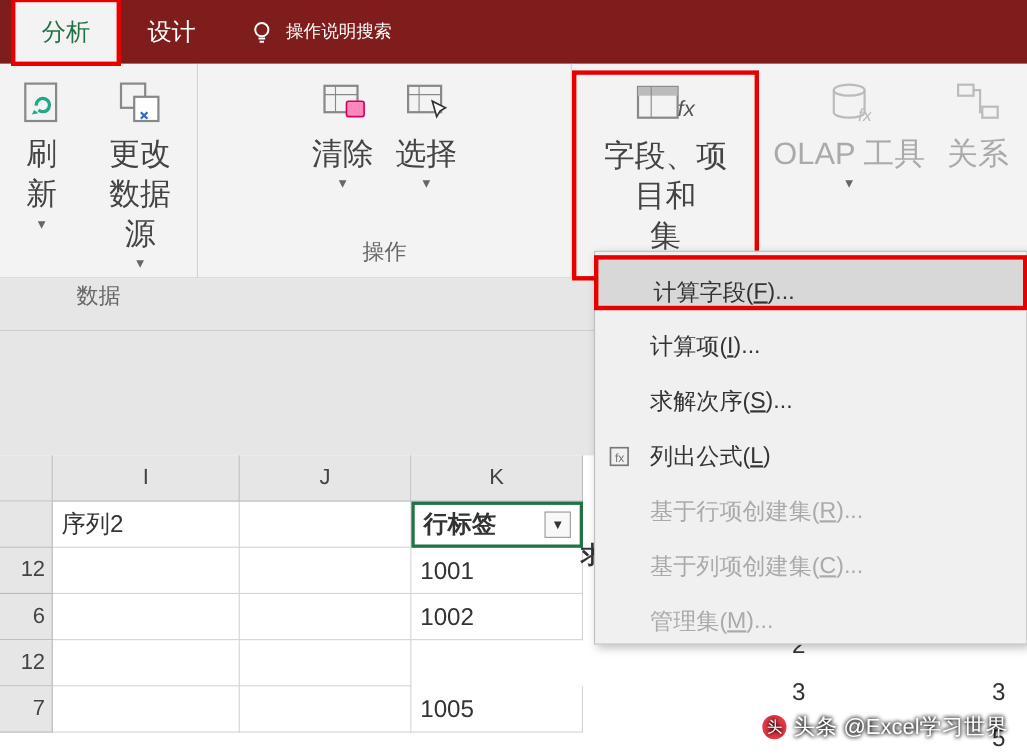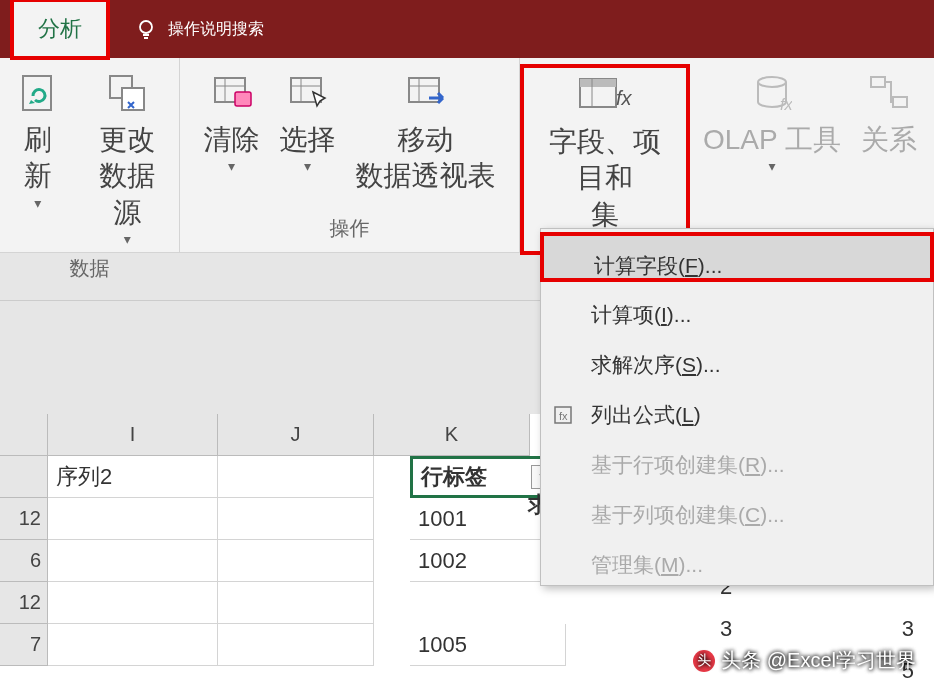--- a/index.html
+++ b/index.html
@@ -32,21 +32,21 @@
     .ch-rowh { width: 48px; }
     .ch-i { width: 170px; }
     .ch-j { width: 156px; }
     .ch-k { width: 156px; }
     
     .row { display: flex; height: 42px; }
     .row-header { width: 48px; background: #e6e6e6; border: 1px solid #bbb; border-top: none; border-left: none; display: flex; align-items: center; justify-content: flex-end; padding-right: 6px; font-size: 20px; color: #444; }
     .cell { border: 1px solid #d4d4d4; border-top: none; border-left: none; display: flex; align-items: center; padding: 0 8px; font-size: 22px; color: #333; }
     .c-i { width: 170px; }
     .c-j { width: 156px; }
-    .c-k { width: 156px; margin-left: 36px; }
+    .c-k { width: 156px; }
     
     .pivot-label-cell { position: relative; border: 3px solid #217346; display: flex; align-items: center; justify-content: space-between; font-weight: bold; }
     .dropdown-arrow { width: 24px; height: 24px; border: 1px solid #999; display: flex; align-items: center; justify-content: center; font-size: 12px; background: #f8f8f8; }
     
     .context-menu { position: absolute; top: 228px; left: 540px; width: 394px; background: #f0f0f0; border: 1px solid #c0c0c0; box-shadow: 3px 3px 8px rgba(0,0,0,.25); z-index: 100; padding: 4px 0; }
     .menu-item { display: flex; align-items: center; height: 50px; padding: 18px 18px 0 50px; font-size: 21px; color: #333; cursor: pointer; position: relative; }
     .menu-item.highlighted { border: 4px solid #e60000; background: #d8d8d8; margin: -1px; }
     .menu-item.disabled { color: #aaa; }
     .menu-item .mi-icon { position: absolute; left: 12px; font-size: 18px; color: #666; }
     .menu-item u { text-decoration: underline; }
@@ -55,20 +55,21 @@
     .watermark { position: absolute; bottom: 12px; right: 18px; font-size: 20px; color: #fff; text-shadow: 0 0 4px #000, 0 0 4px #000; display: flex; align-items: center; gap: 6px; }
     .wm-icon { width: 22px; height: 22px; background: #e63946; border-radius: 50%; display: inline-flex; align-items: center; justify-content: center; color: #fff; font-size: 14px; }
     
     svg { display: block; }
   </style>
 </head>
 <body>
 
 <div class="tab-bar">
   <div class="tab active tab-highlight">分析</div>
+  <div class="tab">设计</div>
   <span class="lightbulb">
     <svg width="24" height="24" viewBox="0 0 24 24" fill="none" stroke="#fff" stroke-width="1.8">
         <circle cx="12" cy="10" r="6"></circle>
         <path d="M9 18h6M10 21h4"></path>
       </svg>
   </span>
   <span class="search-hint">操作说明搜索</span>
 </div>
 
 <div class="ribbon">
@@ -120,32 +121,20 @@
         <span class="icon">
           <svg width="46" height="42" viewBox="0 0 46 42">
               <rect x="6" y="6" width="30" height="24" fill="none" stroke="#888" stroke-width="2"></rect>
               <line x1="6" y1="14" x2="36" y2="14" stroke="#888"></line>
               <line x1="16" y1="6" x2="16" y2="30" stroke="#888"></line>
               <path d="M28 20l4 14 3-5 5-3z" fill="#fff" stroke="#333" stroke-width="1.5"></path>
             </svg>
         </span>
         <span class="lbl">选择</span>
         <span class="arrow">▾</span>
-      </div>
-      <div class="ribbon-btn">
-        <span class="icon">
-          <svg width="46" height="42" viewBox="0 0 46 42">
-              <rect x="6" y="6" width="30" height="24" fill="none" stroke="#888" stroke-width="2"></rect>
-              <line x1="6" y1="14" x2="36" y2="14" stroke="#888"></line>
-              <line x1="16" y1="6" x2="16" y2="30" stroke="#888"></line>
-              <path d="M26 26l14 0m0 0l-5-5m5 5l-5 5" stroke="#36c" stroke-width="3" fill="none"></path>
-            </svg>
-        </span>
-        <span class="lbl" style="white-space:pre-line">移动
-数据透视表</span>
       </div>
     </div>
     <div class="group-label">操作</div>
   </div>
 
   <div class="ribbon-group" style="width:170px;border-right:none">
     <div class="ribbon-row">
       <div class="ribbon-btn highlight-box" style="padding:2px 14px">
         <span class="icon">
           <svg width="58" height="44" viewBox="0 0 58 44">

